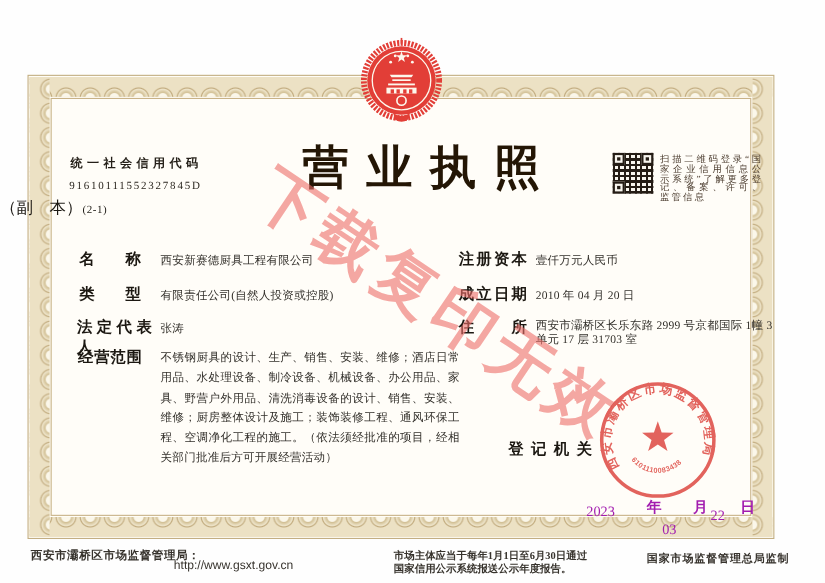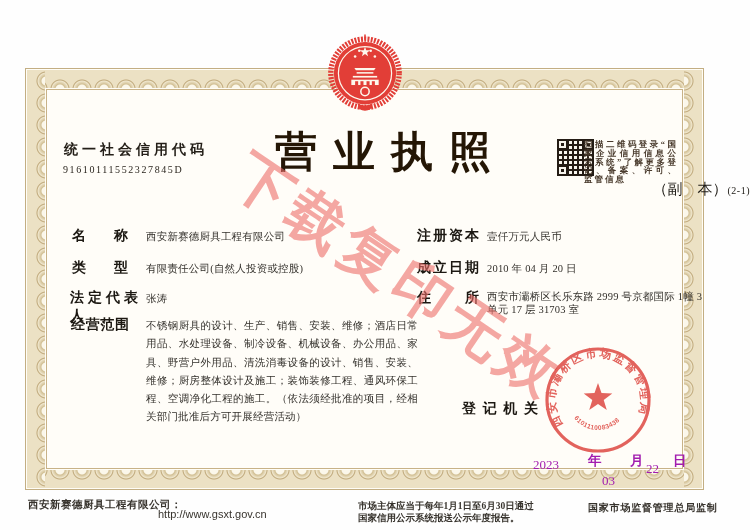--- a/index.html
+++ b/index.html
@@ -21,39 +21,39 @@
   .sc-l { top:1px; bottom:1px; left:1px; width:18px; background-repeat:repeat-y;
     background-image:radial-gradient(circle at 19px 11px,#fbf7ea 4px,#d2c095 5px,#efe6cc 8px,#bfa87a 9px,#ece1c4 10px);
     background-size:19px 22px; }
   .sc-r { top:1px; bottom:1px; right:1px; width:18px; background-repeat:repeat-y;
     background-image:radial-gradient(circle at 0px 11px,#fbf7ea 4px,#d2c095 5px,#efe6cc 8px,#bfa87a 9px,#ece1c4 10px);
     background-size:19px 22px; }
   .cert-inner { position:absolute; inset:20px; border:1px solid #c8b287; background:#fffdf8; }
 
   
   .emblem { position:absolute; left:327px; top:33px; width:76px; height:82px; z-index:3; }
-  .code-label { position:absolute; left:64px; top:141px; font-size:14px; font-weight:700;
+  .code-label { position:absolute; left:64px; top:141px; font-size:11px; font-weight:700;
                 letter-spacing:4px; color:#241f18; z-index:2; }
   .code-value { position:absolute; left:63px; top:164px; font-size:10px; letter-spacing:1.6px;
                 color:#241f18; z-index:2; }
   .title { position:absolute; left:0; right:0; top:124px; text-align:center; font-size:42px;
            font-weight:700; letter-spacing:16px; padding-left:32px; color:#241605; z-index:2; }
-  .subtitle { position:absolute; left:0; right:0; top:180px; text-align:right; font-size:15px;
+  .subtitle { position:absolute; left:0; right:0; top:180px; text-align:left; font-size:15px;
               color:#1d1a15; z-index:2; }
   .subtitle .copyno { font-size:10px; letter-spacing:0.5px; }
   .qr { position:absolute; left:557px; top:139px; width:37px; height:37px; z-index:2;
         background-color:#f8f5ee;
         background-image:
           repeating-linear-gradient(90deg,#241c15 0 2px,transparent 2px 5px),
           repeating-linear-gradient(0deg,#241c15 0 2px,#f8f5ee 2px 5px); }
   .qf { position:absolute; width:11px; height:11px; border:2px solid #241c15; background:#f8f5ee; }
   .qf::after { content:""; position:absolute; left:2px; top:2px; width:3px; height:3px; background:#241c15; }
   .qf.tl { left:0; top:0; } .qf.tr { right:0; top:0; } .qf.bl { left:0; bottom:0; }
-  .qr-caption { position:absolute; left:584px; top:140px; width:94px; font-size:8.5px;
-                line-height:8.8px; letter-spacing:2px; color:#4a3b2d; z-index:2; text-align:justify;font-weight:bold; }
+  .qr-caption { position:absolute; left:600px; top:140px; width:94px; font-size:8.5px;
+                line-height:8.8px; letter-spacing:2px; color:#4a3b2d; z-index:2; text-align:justify; }
 
   
   .flabel { position:absolute; font-size:14px; font-weight:700; color:#1c1812;
             text-align:justify; text-align-last:justify; z-index:2; }
   .fval { position:absolute; font-size:10.5px; color:#33302b; letter-spacing:0.2px; z-index:2; }
   .lbl-name  { left:72px;  top:227px; width:56px; }
   .val-name  { left:146px; top:230px; }
   .lbl-type  { left:72px;  top:259px; width:56px; }
   .val-type  { left:146px; top:262px; }
   .lbl-rep   { left:70px;  top:289px; width:68px; }
@@ -177,21 +177,21 @@
     <text fill="#dd4640" font-size="11.5" letter-spacing="2.1">
       <textPath href="#sealArc">西安市灞桥区市场监督管理局</textPath>
     </text>
     <text fill="#dd4640" font-size="6.6" letter-spacing="0.4">
       <textPath href="#sealNum">6101110083438</textPath>
     </text>
   </svg>
 
   <div class="watermark">下载复印无效</div>
 
-  <div class="foot f-site-label">西安新赛德厨具工程有限公司：</div>
+  <div class="foot f-site-label">西安市灞桥区市场监督管理局：</div>
   <div class="foot f-site-url">http://www.gsxt.gov.cn</div>
   <div class="foot f-notice">
     <div>市场主体应当于每年1月1日至6月30日通过</div>
     <div>国家信用公示系统报送公示年度报告。</div>
   </div>
   <div class="foot f-producer">国家市场监督管理总局监制</div>
 
 </div>
 
 </body></html>

